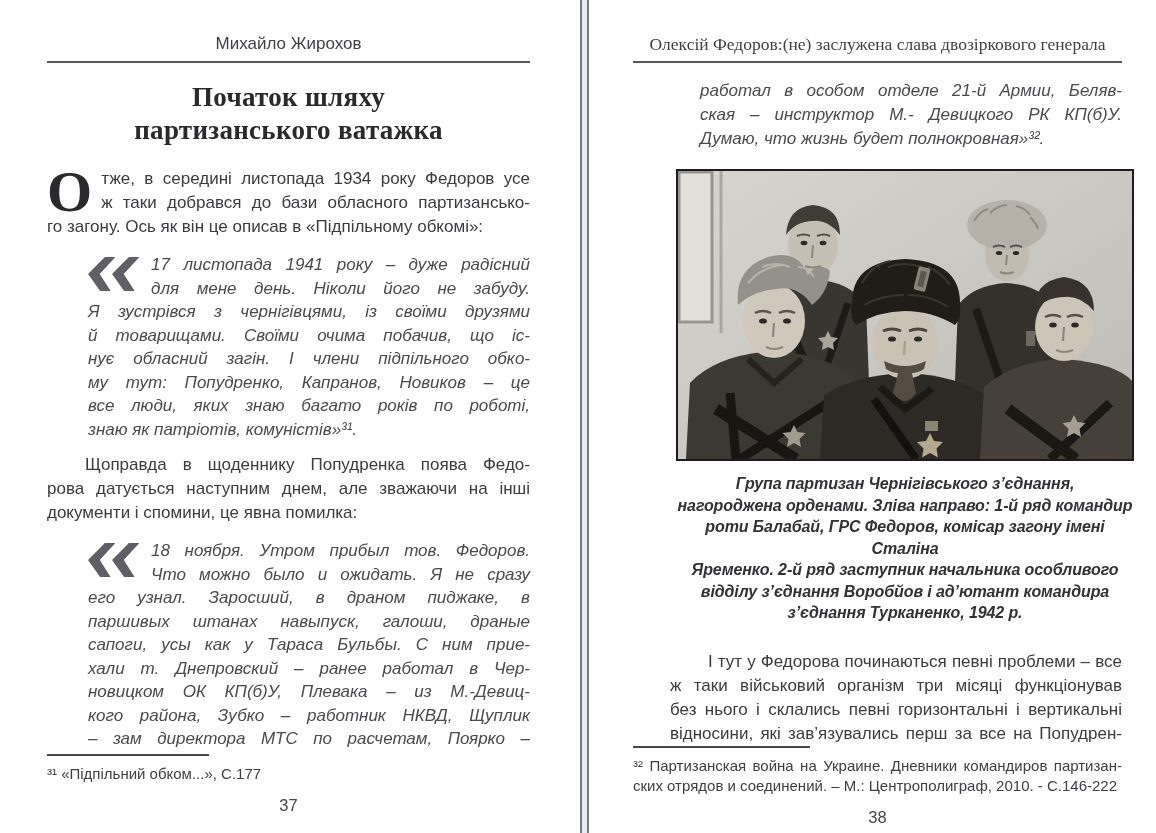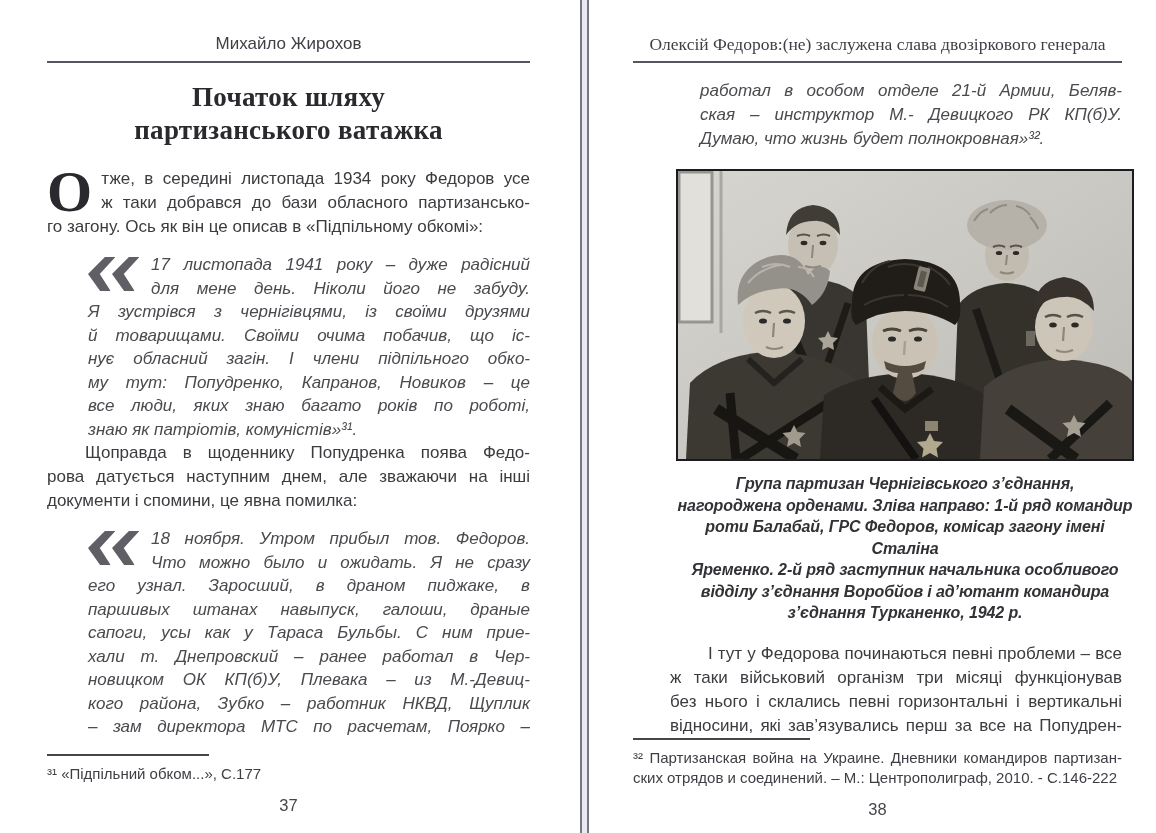--- a/index.html
+++ b/index.html
@@ -32,34 +32,34 @@
     font-size:58px; line-height:46px; height:46px; margin:2px 9px 0 0; color:#2a2a2e; }
 
   .quote { margin:14px 0 0 41px; width:442px; font-style:italic; font-size:17px;
     line-height:23.5px; color:#4a4a4f; }
   .qmark { float:left; width:54px; height:34px; margin:4px 9px 4px 0; }
   .chev { display:inline-block; width:25px; height:34px; background:#5f5f65;
     clip-path:polygon(58% 0,100% 0,47% 50%,100% 100%,58% 100%,0 50%);
     transform:skewX(-8deg); }
   .chev + .chev { margin-left:-1px; }
 
-  .para2 { }
+  .para2 { margin-top:12px; }
 
   .footer { margin-top:auto; }
   .fn-rule { border:none; border-top:2px solid #46464c; width:162px; margin-bottom:8px; }
   .page.right .fn-rule { width:177px; }
   .footnote { font-size:15px; line-height:20px; color:#3e3e44; }
   .page-number { text-align:center; font-size:16.5px; margin:12px 0 6px 0; color:#45454b; }
 
   .quote-cont { margin:16px 0 0 67px; width:422px; font-style:italic; font-size:17px;
     line-height:24px; color:#4a4a4f; }
 
   .photo-figure { margin:18px 0 0 43px; width:458px; border:2px solid #1c1c20;
     background:#c7c5c0; line-height:0; }
-  .caption { margin:12px 0 4px 43px; width:458px; font-style:italic; font-weight:600;
+  .caption { margin:12px 0 12px 43px; width:458px; font-style:italic; font-weight:600;
     font-size:16px; line-height:21.5px; text-align:center; white-space:pre-line;
     color:#313136; letter-spacing:-.1px; }
   .rp1 { margin-top:14px;margin-left:37px; }
 </style>
 </head>
 <body>
 
 <div class="spread">
 
   <div class="page left">

